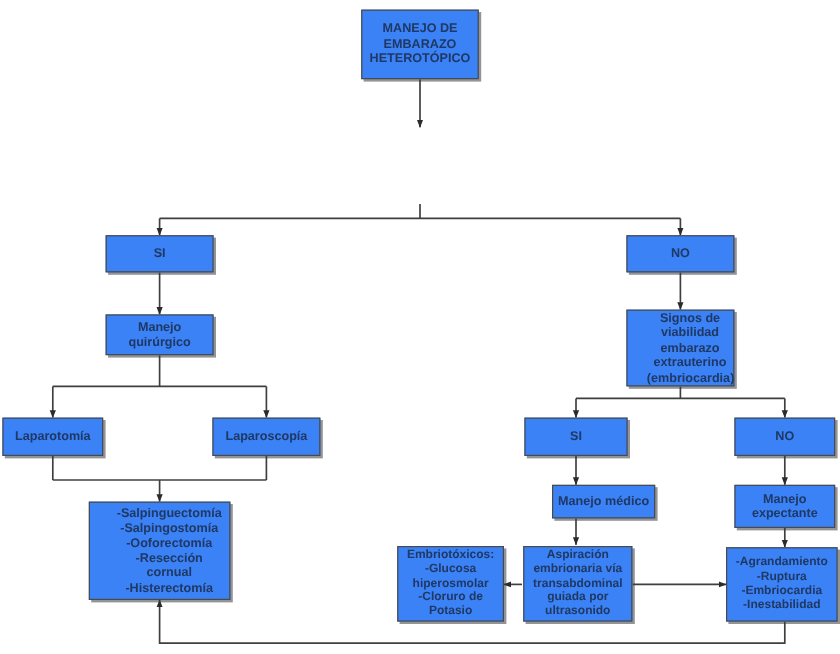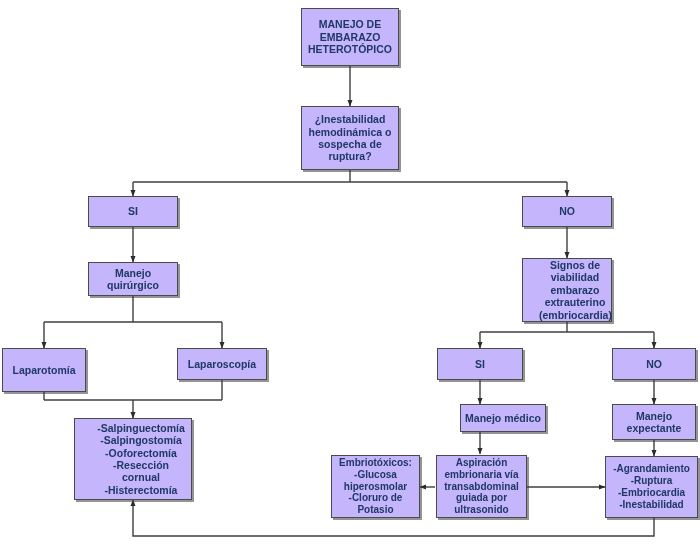--- a/index.html
+++ b/index.html
@@ -23,21 +23,21 @@
     position: absolute;
     left: 0;
     top: 0;
     width: 700px;
     height: 545px;
     pointer-events: none;
   }
   .node {
     position: absolute;
     box-sizing: border-box;
-    background: #c4b5fd;
+    background: #3b82f6;
     border: 1.5px solid #4a4a4a;
     box-shadow: 2px 2px 0 rgba(60,60,60,0.55);
     color: #1f3864;
     font-weight: bold;
     display: flex;
     align-items: center;
     justify-content: center;
     text-align: center;
     line-height: 1.18;
     z-index: 2;
@@ -110,41 +110,35 @@
       <path d="M654,518 L654,536 L133,536 L133,500" marker-end="url(#arrow)"></path>
     </g>
   </svg>
 
   <div class="node n-title" style="left:301px; top:8px; width:98px; height:58px;">
     <span class="txt">MANEJO DE
 EMBARAZO
 HETEROTÓPICO</span>
   </div>
 
-  <div class="node n-dec" style="left:301px; top:106px; width:98px; height:64px;">
-    <span class="txt">¿Inestabilidad
-hemodinámica o
-sospecha de
-ruptura?</span>
-  </div>
 
   <div class="node n-yn" style="left:88px; top:196px; width:90px; height:31px;">
     <span class="txt">SI</span>
   </div>
 
   <div class="node n-yn" style="left:522px; top:196px; width:90px; height:31px;">
     <span class="txt">NO</span>
   </div>
 
   <div class="node n-med underline" style="left:88px; top:262px; width:90px; height:34px;">
     <span class="txt">Manejo
 quirúrgico</span>
   </div>
 
-  <div class="node n-med" style="left:2px; top:348px; width:84px; height:44px;">
+  <div class="node n-med" style="left:2px; top:348px; width:84px; height:32px;">
     <span class="txt">Laparotomía</span>
   </div>
 
   <div class="node n-med" style="left:177px; top:348px; width:90px; height:32px;">
     <span class="txt">Laparoscopía</span>
   </div>
 
   <div class="node n-list" style="left:74px; top:418px; width:118px; height:82px;">
     <span class="txt">-Salpinguectomía
 -Salpingostomía

